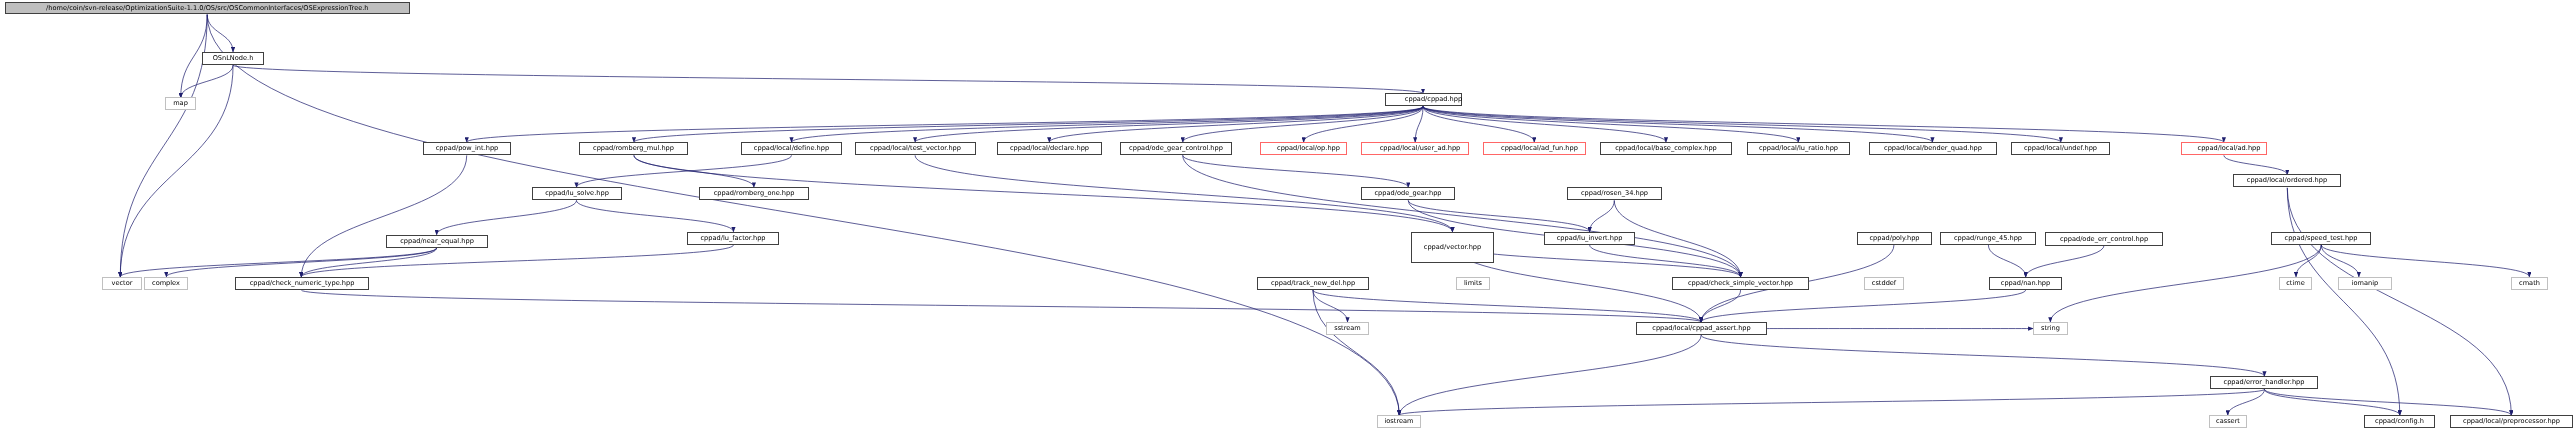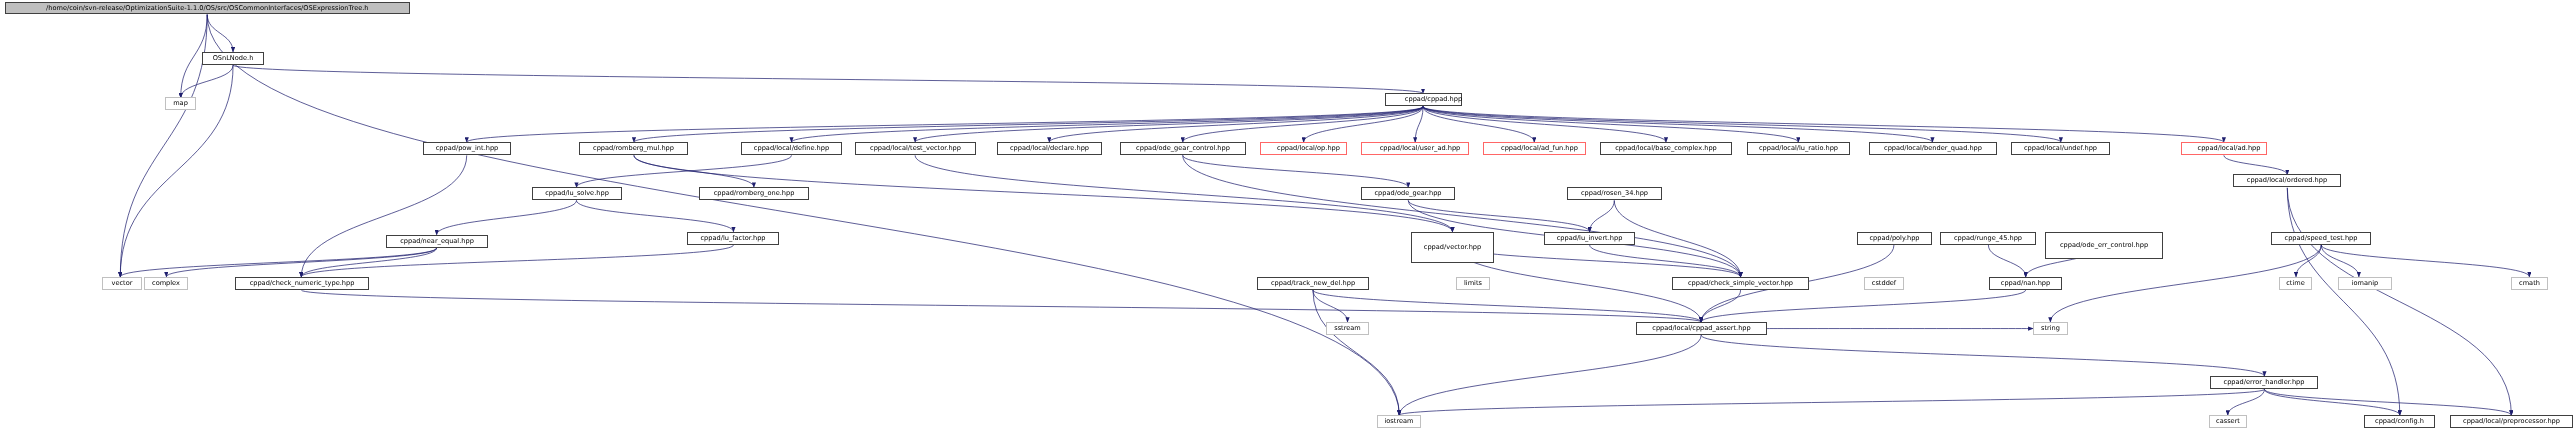--- a/index.html
+++ b/index.html
@@ -112,21 +112,21 @@
       </div>
       <div class="node n-dark" style="left: 741px; top: 142px; width: 101px; height: 13.2px; font-size: 6.6px;">
         <span>cppad/local/define.hpp</span>
       </div>
       <div class="node n-dark" style="left: 855px; top: 142px; width: 121px; height: 13.2px; font-size: 6.6px;">
         <span>cppad/local/test_vector.hpp</span>
       </div>
       <div class="node n-dark" style="left: 997px; top: 142px; width: 105px; height: 13.2px; font-size: 6.6px;">
         <span>cppad/local/declare.hpp</span>
       </div>
-      <div class="node n-dark" style="left: 1120px; top: 142px; width: 126px; height: 13.2px; font-size: 6.6px;">
+      <div class="node n-dark" style="left: 1120px; top: 142px; width: 112px; height: 13.2px; font-size: 6.6px;">
         <span>cppad/ode_gear_control.hpp</span>
       </div>
       <div class="node n-red" style="left: 1260px; top: 142px; width: 87px; height: 13.2px; font-size: 6.6px;">
         <span>cppad/local/op.hpp</span>
       </div>
       <div class="node n-red" style="left: 1361px; top: 142px; width: 108px; height: 13.2px; font-size: 6.6px;">
         <span>cppad/local/user_ad.hpp</span>
       </div>
       <div class="node n-red" style="left: 1483px; top: 142px; width: 103px; height: 13.2px; font-size: 6.6px;">
         <span>cppad/local/ad_fun.hpp</span>
@@ -172,21 +172,21 @@
       </div>
       <div class="node n-dark" style="left: 1544px; top: 232px; width: 91px; height: 13.2px; font-size: 6.6px;">
         <span>cppad/lu_invert.hpp</span>
       </div>
       <div class="node n-dark" style="left: 1857px; top: 232px; width: 75px; height: 13.2px; font-size: 6.6px;">
         <span>cppad/poly.hpp</span>
       </div>
       <div class="node n-dark" style="left: 1940px; top: 232px; width: 96px; height: 13.2px; font-size: 6.6px;">
         <span>cppad/runge_45.hpp</span>
       </div>
-      <div class="node n-dark" style="left: 2045px; top: 232px; width: 118px; height: 27px; font-size: 6.6px;">
+      <div class="node n-dark" style="left: 2045px; top: 232px; width: 118px; height: 14px; font-size: 6.6px;">
         <span>cppad/ode_err_control.hpp</span>
       </div>
       <div class="node n-dark" style="left: 2271px; top: 232px; width: 100px; height: 13.2px; font-size: 6.6px;">
         <span>cppad/speed_test.hpp</span>
       </div>
       <div class="node n-gray" style="left: 102px; top: 277px; width: 40px; height: 13.2px; font-size: 6.6px;">
         <span>vector</span>
       </div>
       <div class="node n-gray" style="left: 144px; top: 277px; width: 44px; height: 13.2px; font-size: 6.6px;">
         <span>complex</span>

